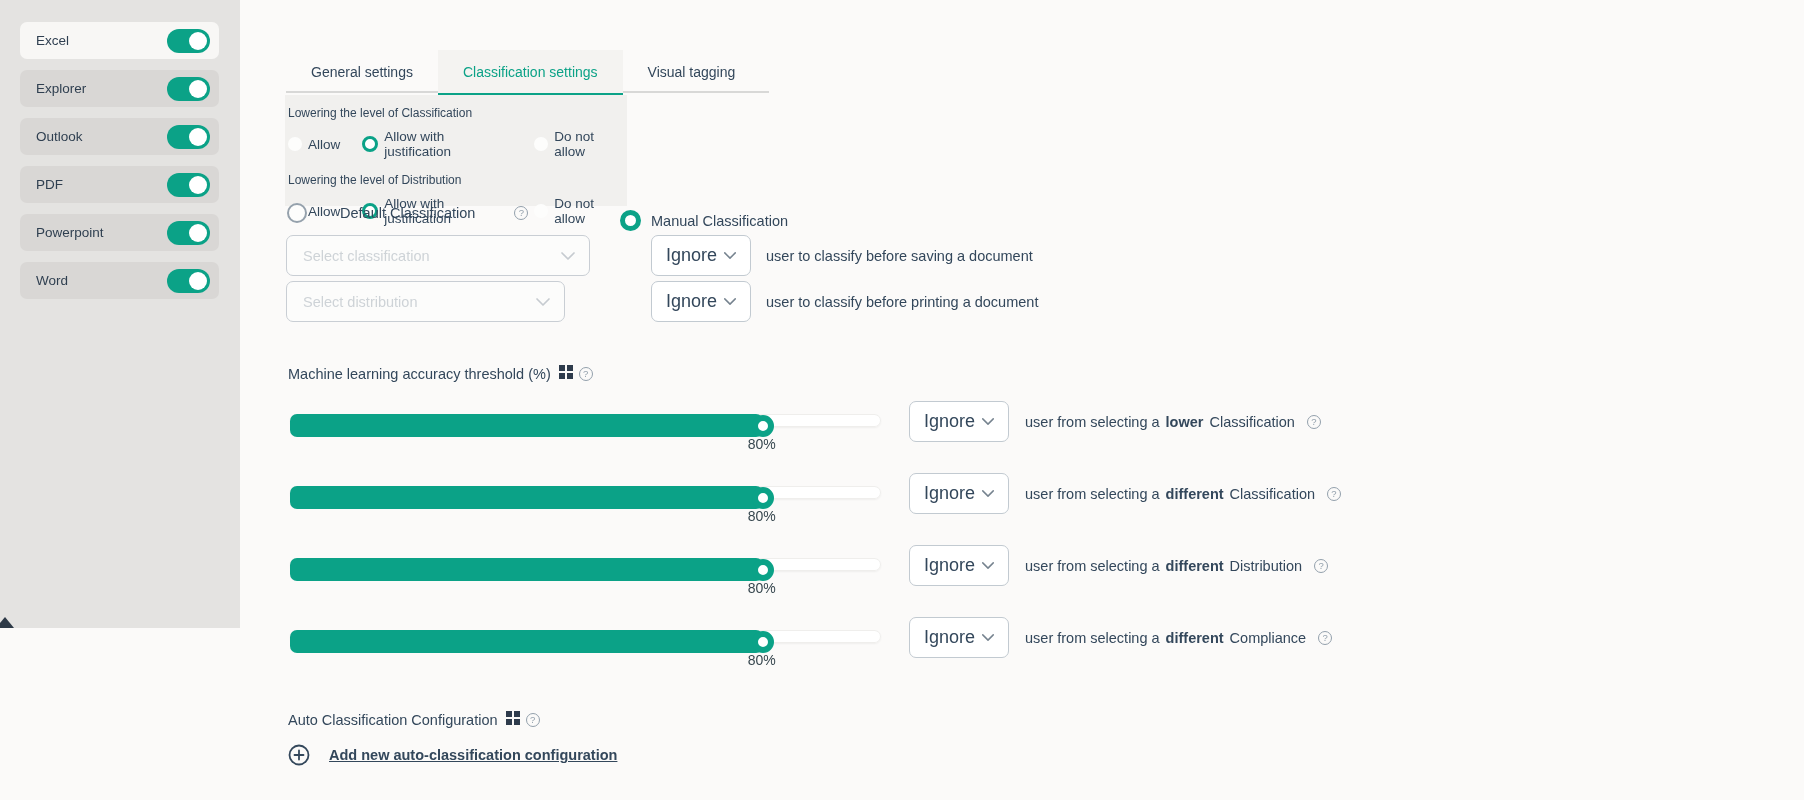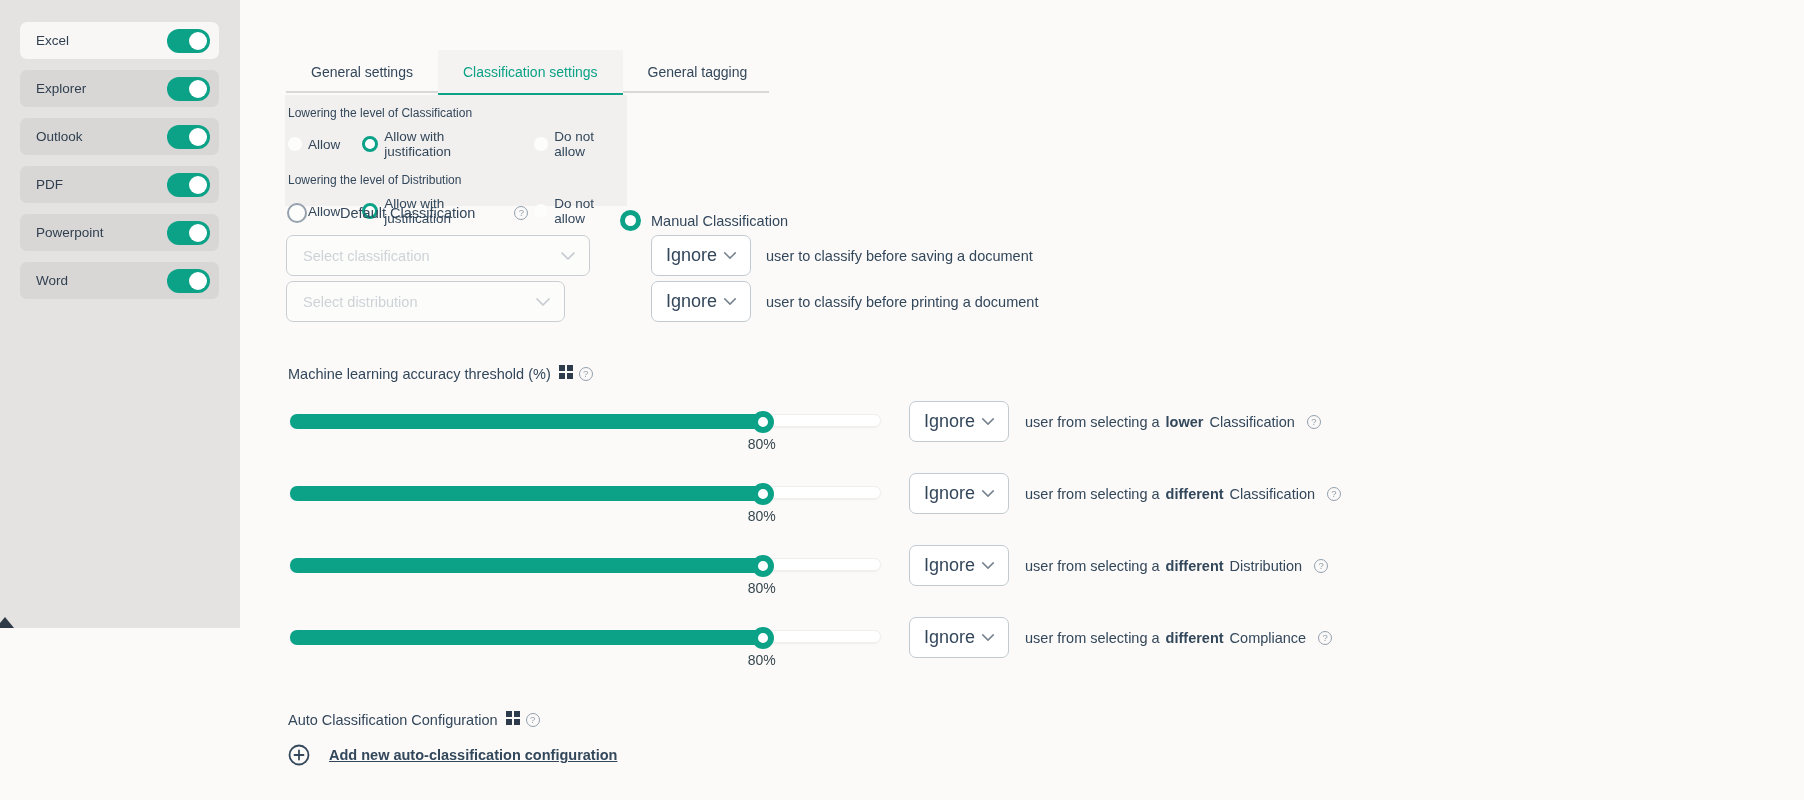--- a/index.html
+++ b/index.html
@@ -106,21 +106,21 @@
     position:absolute; left:288px; top:365px; display:flex; align-items:center;
     font-size:14.5px;
   }
   .slider-row { position:absolute; left:0; width:1804px; height:62px; }
   .track {
     position:absolute; left:290px; top:13px; width:591px; height:13px;
     background:#fff; border-radius:7px;
     box-shadow:inset 0 0 0 1px #efeeec, 0 1px 2px rgba(0,0,0,0.05);
   }
   .fill {
-    position:relative; height:15px; background:#0ba287; border-radius:7px;
+    position:relative; height:23px; background:#0ba287; border-radius:7px;
   }
   .thumb {
     position:absolute; right:-11px; top:50%; transform:translateY(-50%);
     width:22px; height:22px; border-radius:50%; background:#fff;
     border:6px solid #0ba287; cursor:grab;
   }
   .pct {
     position:absolute; right:-21px; top:22px; width:44px; text-align:center;
     font-size:14px; color:#37474f;
   }
@@ -179,21 +179,21 @@
       <span class="toggle">
           <span class="knob"></span>
         </span>
     </div>
     <div class="corner-logo"></div>
   </div>
 
   <div class="tabbar">
     <div class="tab">General settings</div>
     <div class="tab active">Classification settings</div>
-    <div class="tab">General tagging</div>
+    <div class="tab">Visual tagging</div>
   </div>
 
   <div class="rule-panel">
     <div class="rule-label">Lowering the level of Classification</div>
     <div class="rule-options">
       <span class="opt">
         <span class="radio-sm"></span>
         <span>Allow</span>
       </span>
       <span class="opt">

